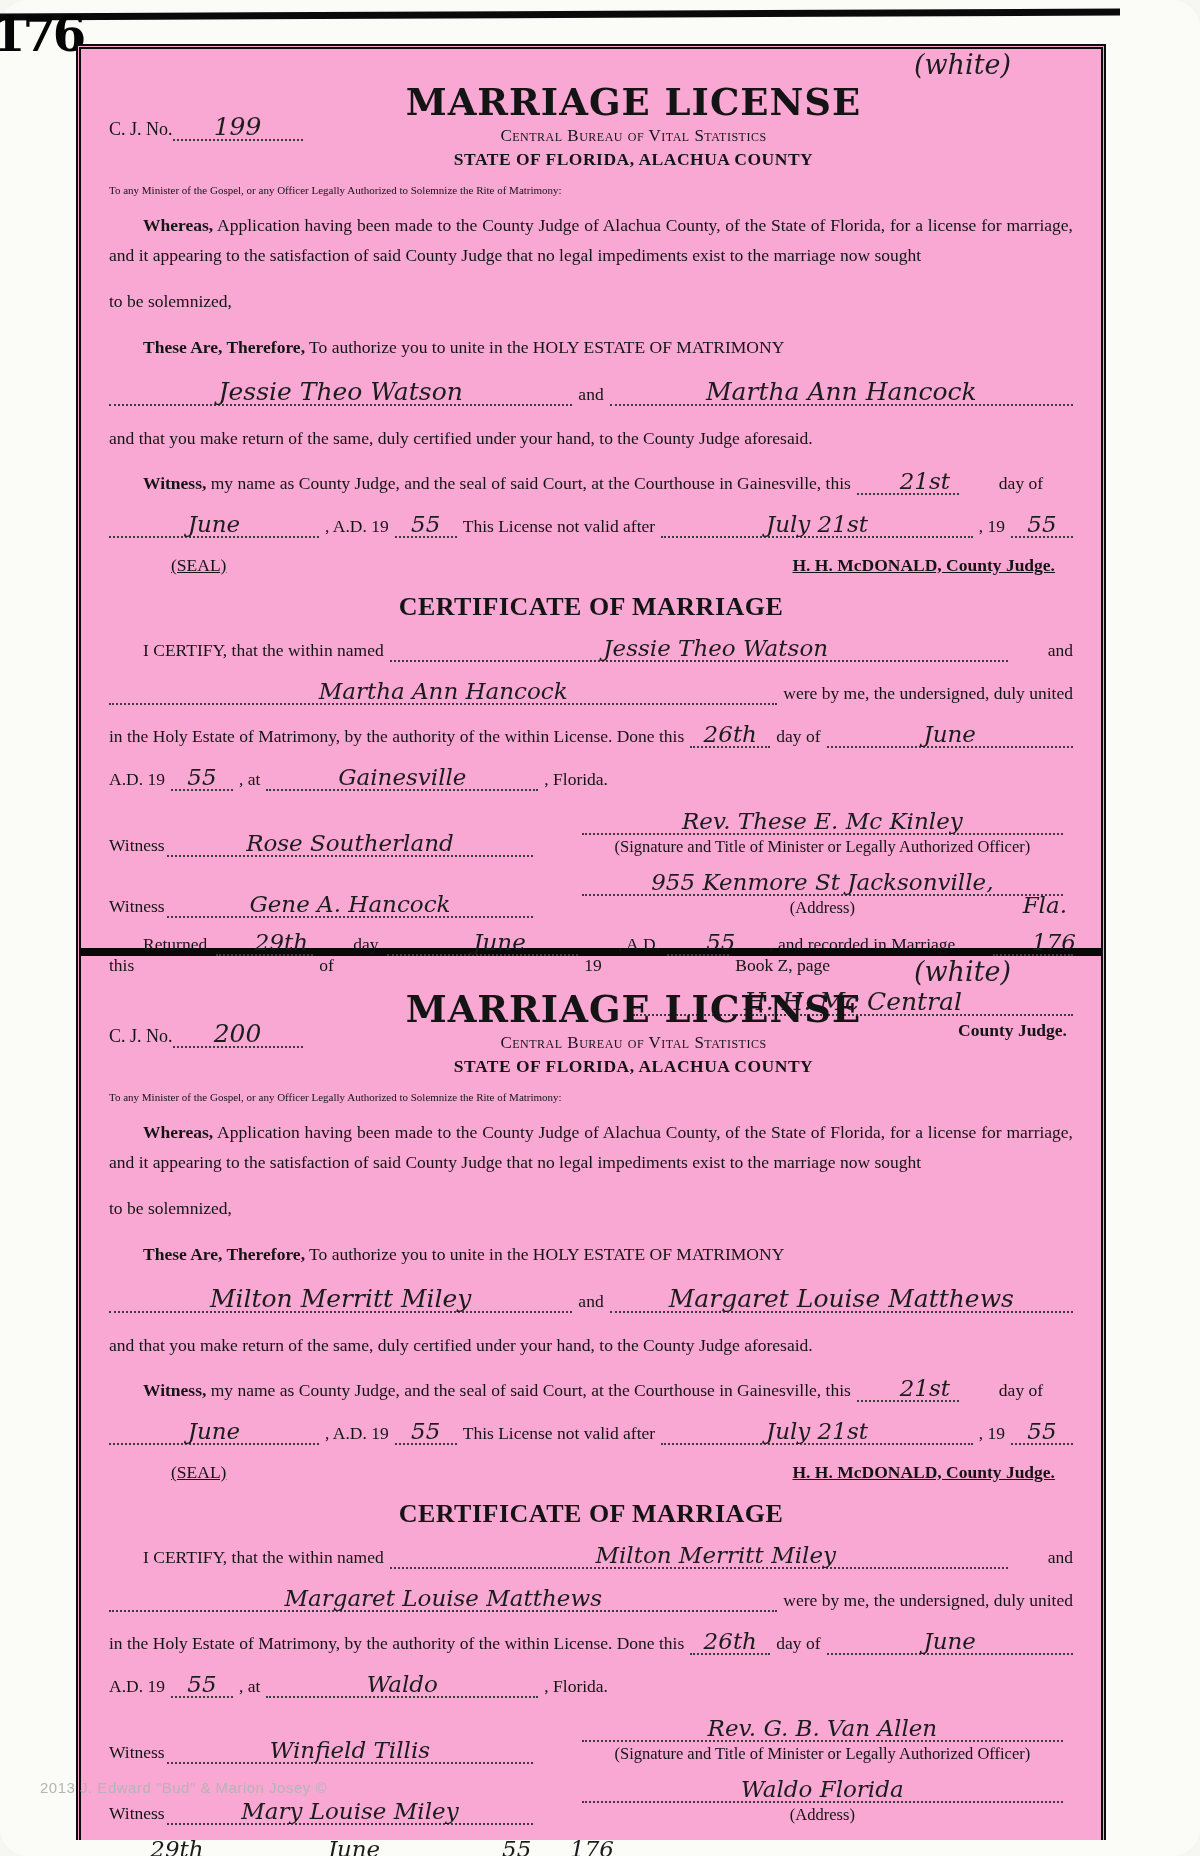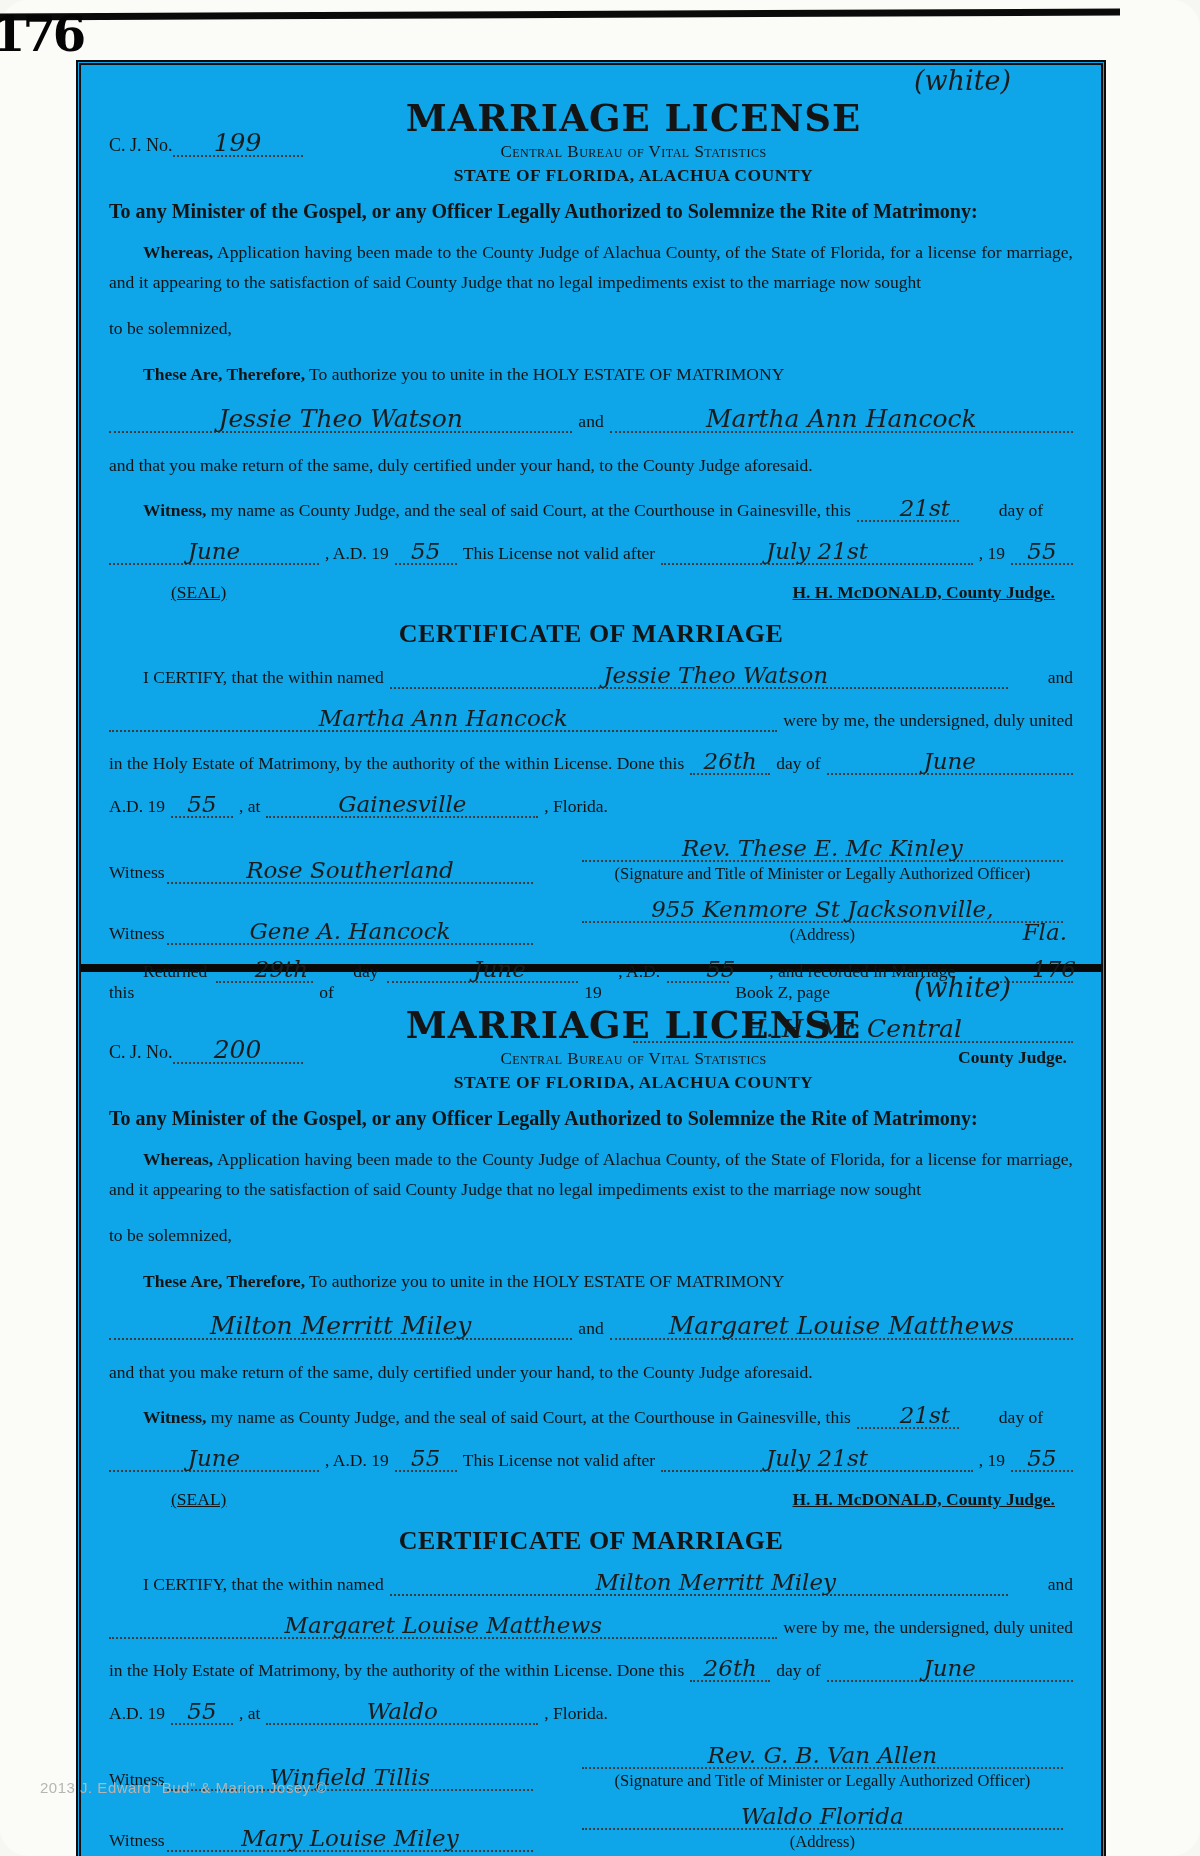--- a/index.html
+++ b/index.html
@@ -6,23 +6,23 @@
   body{
     width:1200px;height:1856px;overflow:hidden;
     background:#f6f6f3;
     font-family:"Liberation Serif",serif;color:#141414;
     position:relative;
   }
   .sheet{position:absolute;inset:0;background:#fbfbf8;border-radius:28px;}
   .scan-bar{position:absolute;top:11px;left:0;width:1120px;height:7px;background:#0a0a0a;transform:rotate(-.25deg);}
   .page-no{position:absolute;top:6px;left:-8px;font-family:"DejaVu Serif",serif;font-weight:bold;font-size:48px;letter-spacing:-3px;color:#050505;}
   .frame{
-    position:absolute;left:76px;top:60px;width:1030px;height:1796px;
+    position:absolute;left:76px;top:44px;width:1030px;height:1796px;
     border:5px double #0c0c0c;border-bottom:none;box-sizing:border-box;
-    background:#0ea5e9;
+    background:#f9a8d4;
   }
   .lic{box-sizing:border-box;padding:0 28px;display:flex;flex-direction:column;}
   .lic1{height:899px;}
   .lic2{height:880px;}
   .divider{height:8px;background:#090909;margin:0;}
   .annot{text-align:right;padding-right:62px;height:34px;margin-top:2px;}
   .annot .hw{font-size:27px;}
   .hw{font-family:"DejaVu Serif",serif;font-style:italic;font-size:23px;line-height:1;white-space:nowrap;color:#1c1c1c;}
   .hw.big{font-size:25px;}
   .blank{display:inline-block;border-bottom:2px dotted #3c3c3c;text-align:center;vertical-align:baseline;padding:0 5px;line-height:1;}
@@ -31,21 +31,21 @@
   p.para{font-size:17.5px;line-height:30px;margin:8px 0;text-align:justify;}
   .ind{text-indent:34px;}
   .head-row{display:flex;align-items:flex-start;margin-top:2px;}
   .cj{width:235px;padding-top:34px;font-size:18px;white-space:nowrap;}
   .cj .blank{width:120px;}
   .title-block{flex:1;text-align:center;}
   .title-block h1{margin:0;font-family:"DejaVu Serif",serif;font-size:37px;letter-spacing:1px;font-weight:bold;}
   .bureau{font-variant:small-caps;font-size:17px;margin-top:2px;letter-spacing:.5px;}
   .state{font-size:17.5px;font-weight:bold;margin-top:3px;letter-spacing:.5px;}
   .head-spacer{width:150px;}
-  .salut{font-weight:bold;font-size:20px;margin:14px 0 6px;}
+  .salut{font-weight:normal;font-size:11px;margin:14px 0 6px;}
   .seal-row{display:flex;justify-content:space-between;align-items:center;margin:8px 0;font-size:17.5px;text-decoration:underline;}
   .seal-row .seal{margin-left:62px;}
   .seal-row .judge{margin-right:18px;font-weight:bold;}
   .cert-title{text-align:center;font-weight:bold;font-size:26px;margin:8px 0 6px;letter-spacing:.5px;}
   .wit-row{display:flex;justify-content:space-between;align-items:flex-end;margin:10px 0 4px;font-size:17.5px;}
   .wit-left{display:flex;align-items:baseline;width:44%;}
   .wit-left .blank{flex:1;margin-left:2px;}
   .wit-right{width:52%;text-align:center;}
   .wit-right .blank{width:96%;box-sizing:border-box;}
   .caption{font-size:16.5px;margin-top:2px;position:relative;}

